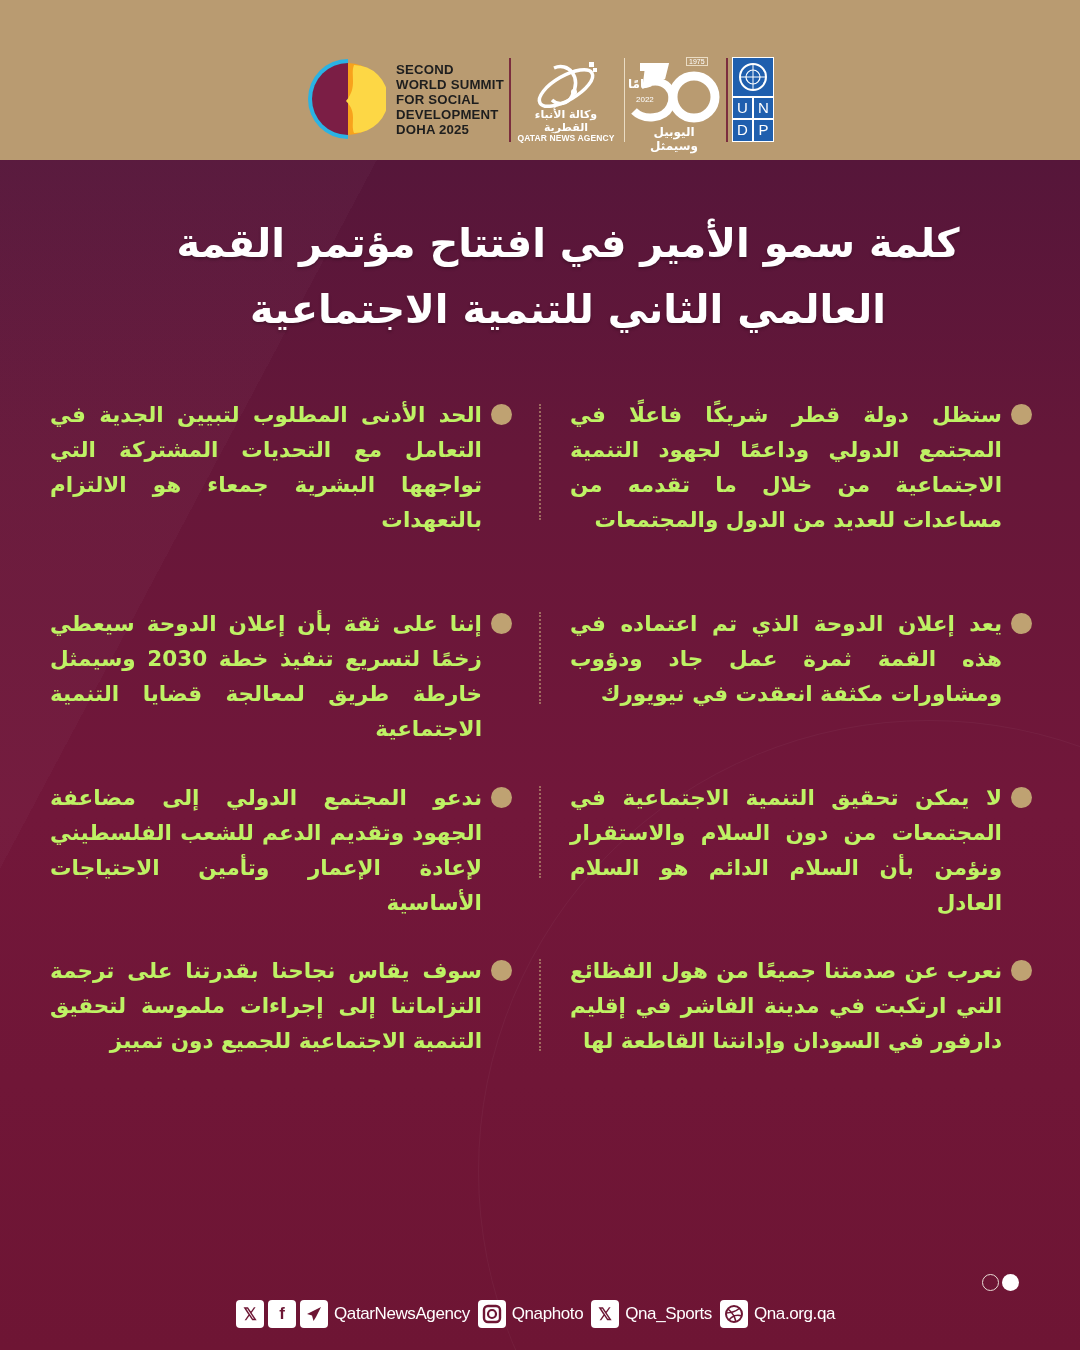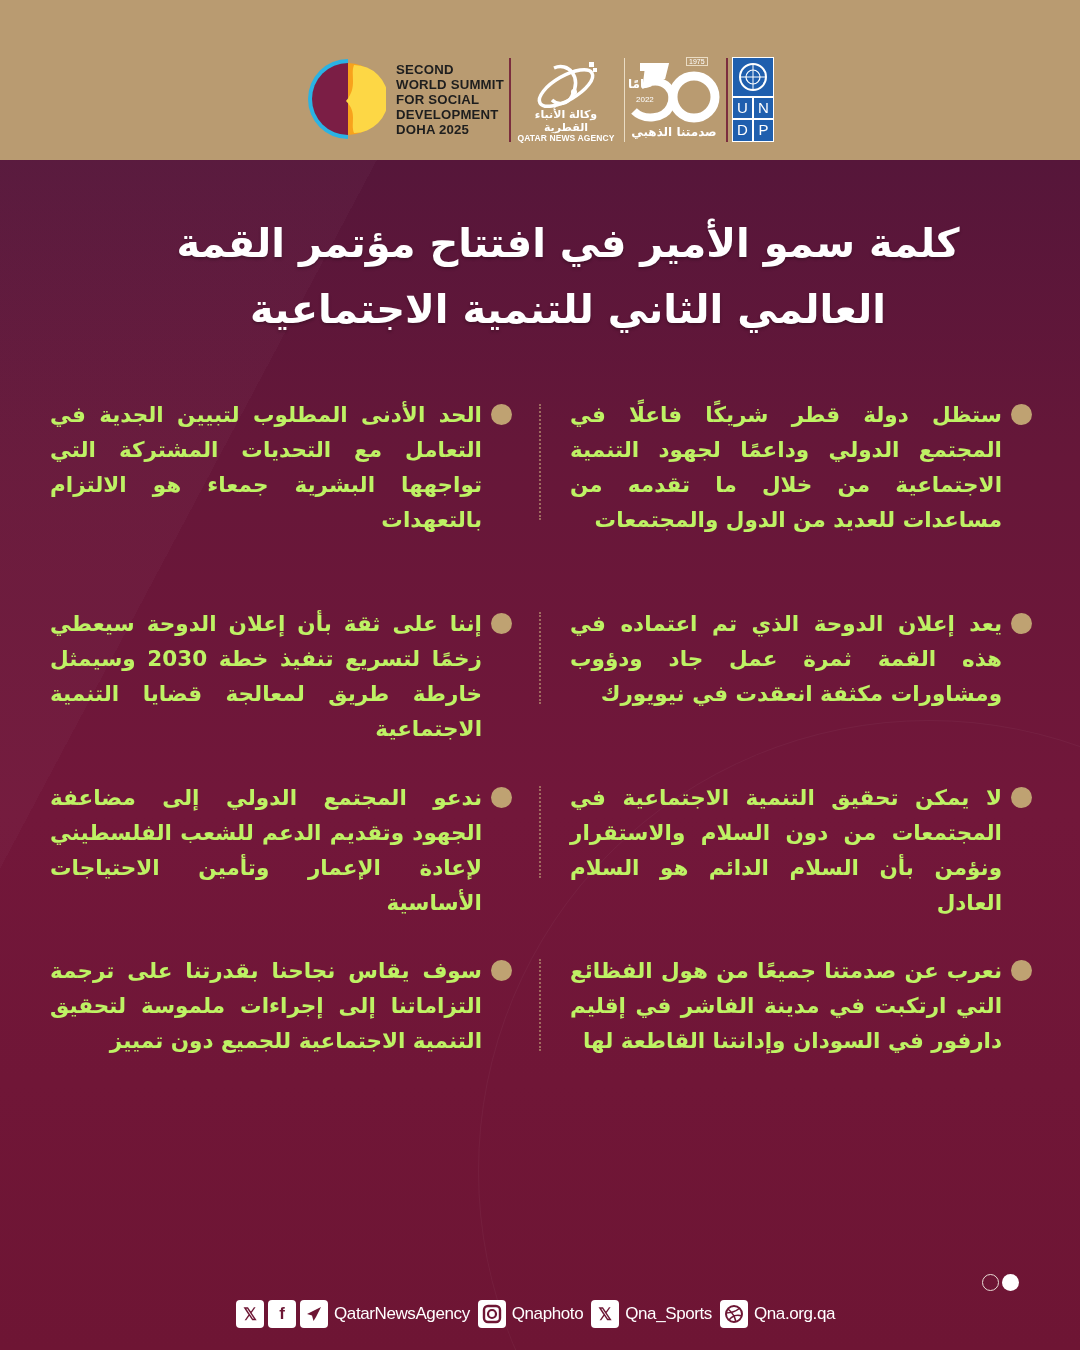--- a/index.html
+++ b/index.html
@@ -104,21 +104,21 @@
   <div class="vsep light" style="left:624px"></div>
 
   <div class="jub">
     <div style="position:absolute;left:58px;top:2px;font-family:'Liberation Sans',sans-serif;font-size:7px;color:#fff;border:1px solid #eadcc4;padding:0 2px;">1975</div>
     <svg width="92" height="70" viewBox="0 0 92 70" style="position:absolute;left:0;top:6px">
       <path d="M12 6 L36 6 L34 14 L20 14 L19 22 C 36 16, 50 30, 42 46 C 36 58, 16 60, 6 50" fill="none" stroke="#fff" stroke-width="8"></path>
       <circle cx="66" cy="36" r="21" fill="none" stroke="#fff" stroke-width="9"></circle>
     </svg>
     <div style="position:absolute;left:0;top:22px;font-size:12px;font-weight:bold;color:#fff;direction:rtl">عامًا</div>
     <div style="position:absolute;left:8px;top:40px;font-family:'Liberation Sans',sans-serif;font-size:8px;color:#fff">2022</div>
-    <div style="position:absolute;left:0;top:70px;width:92px;text-align:center;font-size:12px;font-weight:bold;color:#fff;direction:rtl">صدمتنا الذهبي</div>
+    <div style="position:absolute;left:0;top:70px;width:92px;text-align:center;font-size:12px;font-weight:bold;color:#fff;direction:rtl">اليوبيل وسيمثل</div>
   </div>
 
   <div class="vsep" style="left:726px"></div>
 
   <div class="undp">
     <div class="cell" style="left:1px;top:1px;width:40px;height:38px;">
       <svg width="40" height="38" viewBox="0 0 40 38">
         <circle cx="20" cy="19" r="13" fill="none" stroke="#fff" stroke-width="2"></circle>
         <circle cx="20" cy="19" r="7" fill="none" stroke="#fff" stroke-width="1.2"></circle>
         <line x1="20" y1="6" x2="20" y2="32" stroke="#fff" stroke-width="1"></line>

